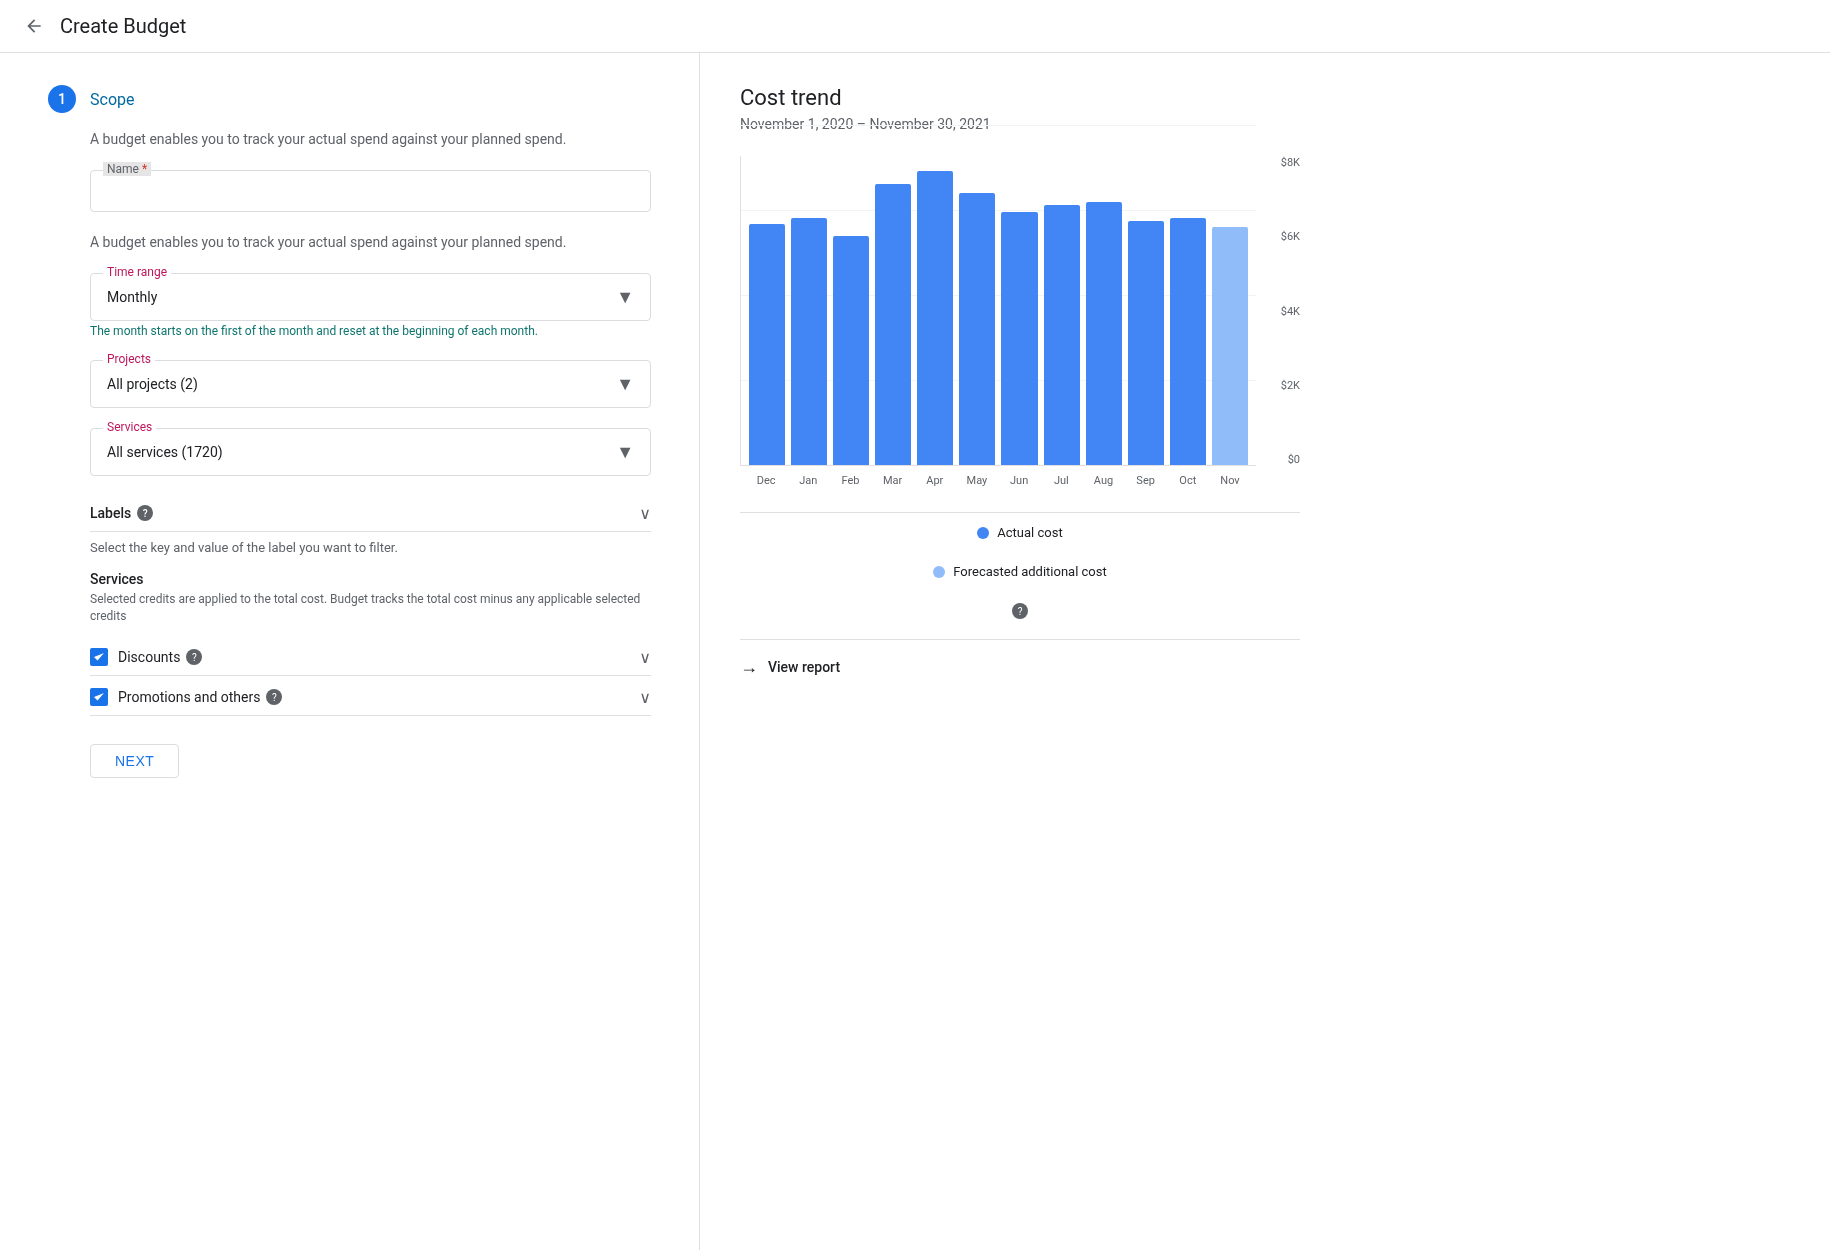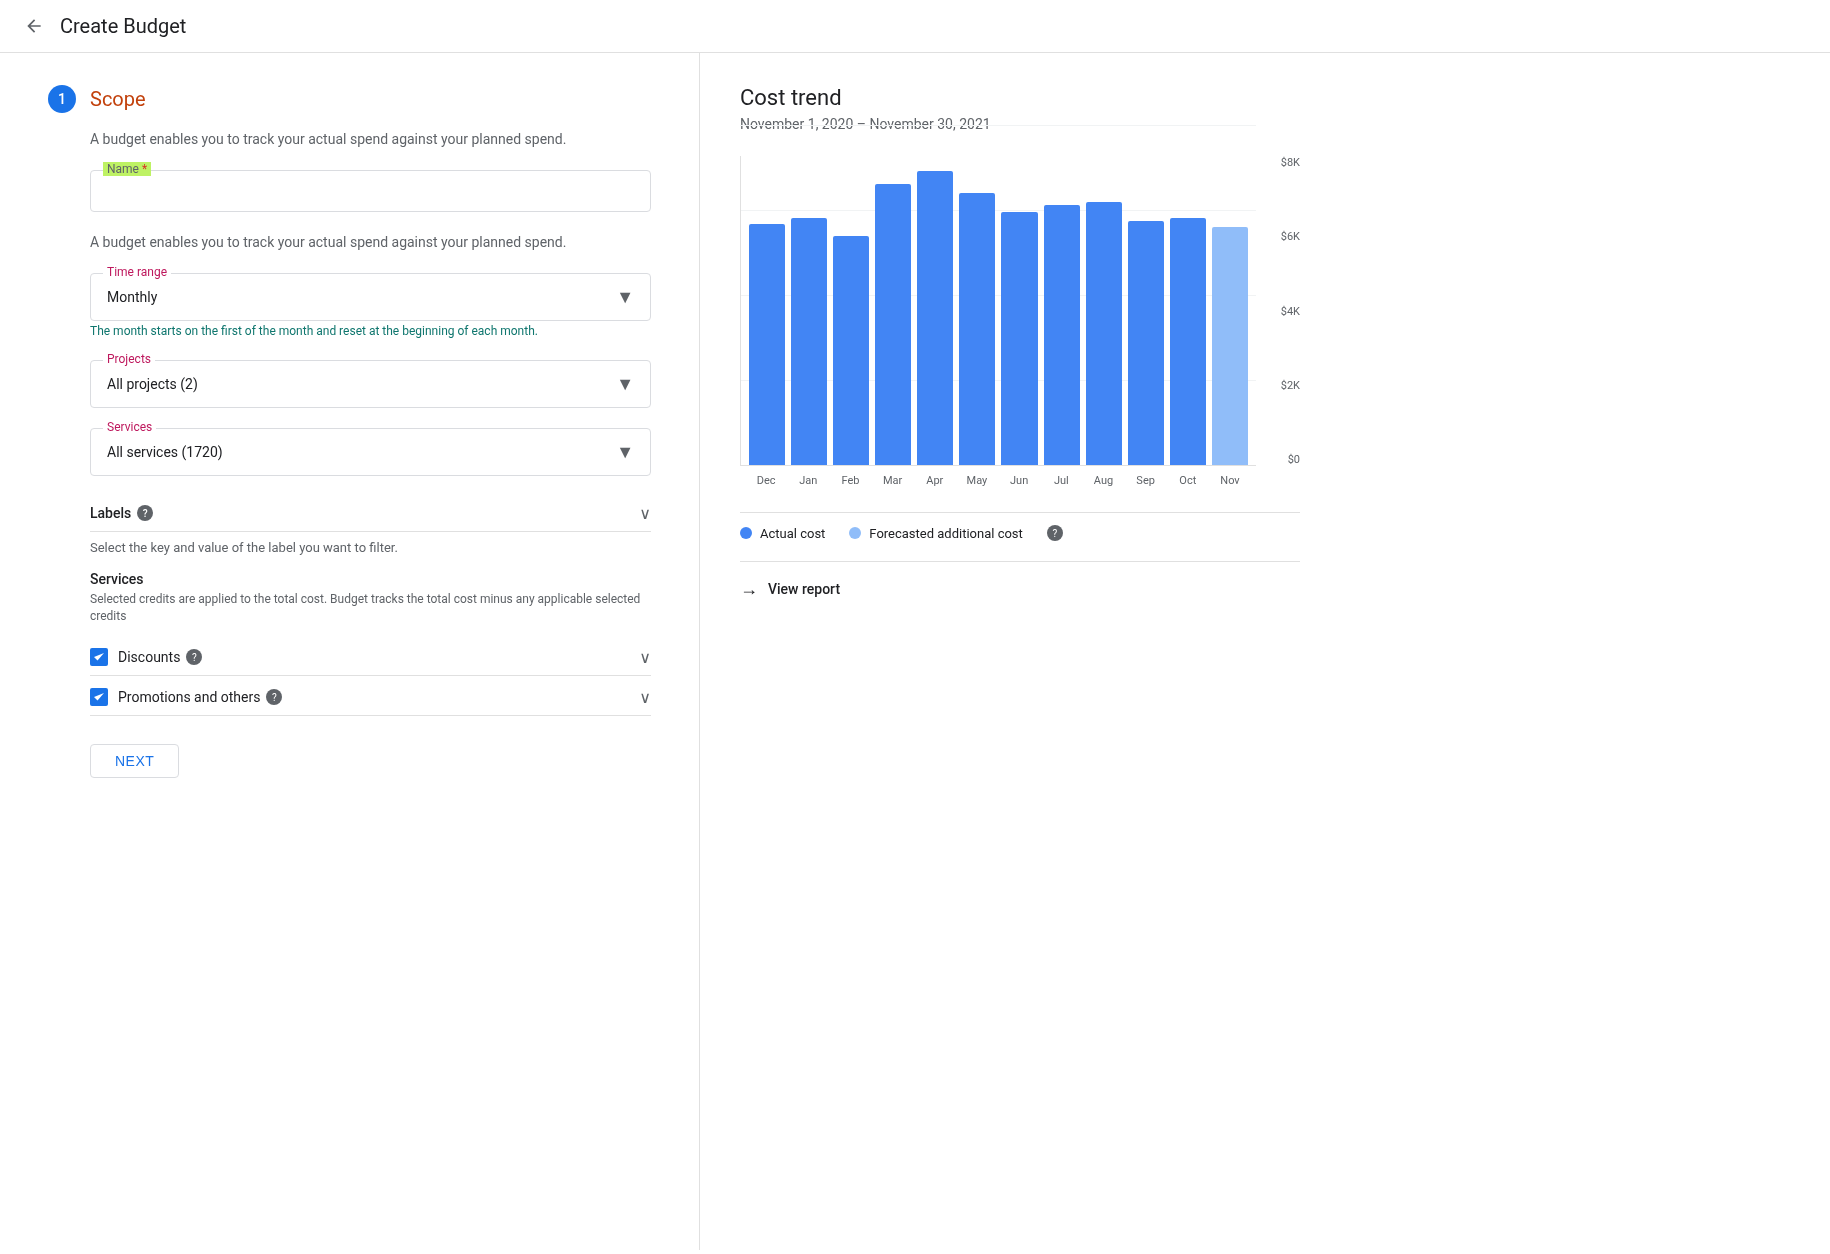--- a/index.html
+++ b/index.html
@@ -60,23 +60,23 @@
       color: #fff;
       font-size: 14px;
       font-weight: 500;
       display: flex;
       align-items: center;
       justify-content: center;
       margin-right: 14px;
       flex-shrink: 0;
     }
     .section-title {
-      font-size: 20px;
+      font-size: 16px;
       font-weight: 400;
-      color: #c2410c;
+      color: #0369a1;
     }
     .desc-text {
       color: #5f6368;
       font-size: 14px;
       margin-bottom: 20px;
       line-height: 1.5;
       margin-left: 42px;
     }
     .form-field {
       margin-bottom: 20px;
@@ -94,21 +94,21 @@
       width: 100%;
       border: none;
       outline: none;
       font-size: 14px;
       background: transparent;
     }
     .outlined-input .field-label {
       position: absolute;
       top: -9px;
       left: 12px;
-      background: #bef264;
+      background: #e5e5e5;
       padding: 0 4px;
       font-size: 12px;
       color: #5f6368;
     }
     .required-star {
       color: #d93025;
     }
     .dropdown-field {
       position: relative;
       border: 1px solid #dadce0;
@@ -329,20 +329,21 @@
       color: #5f6368;
       padding-top: 6px;
     }
     .chart-legend {
       display: flex;
       align-items: center;
       gap: 24px;
       margin-top: 16px;
       padding: 12px 0;
       border-top: 1px solid #e0e0e0;
+      flex-direction: column;
     }
     .legend-item {
       display: flex;
       align-items: center;
       gap: 8px;
       font-size: 13px;
       color: #202124;
     }
     .legend-dot {
       width: 12px;

